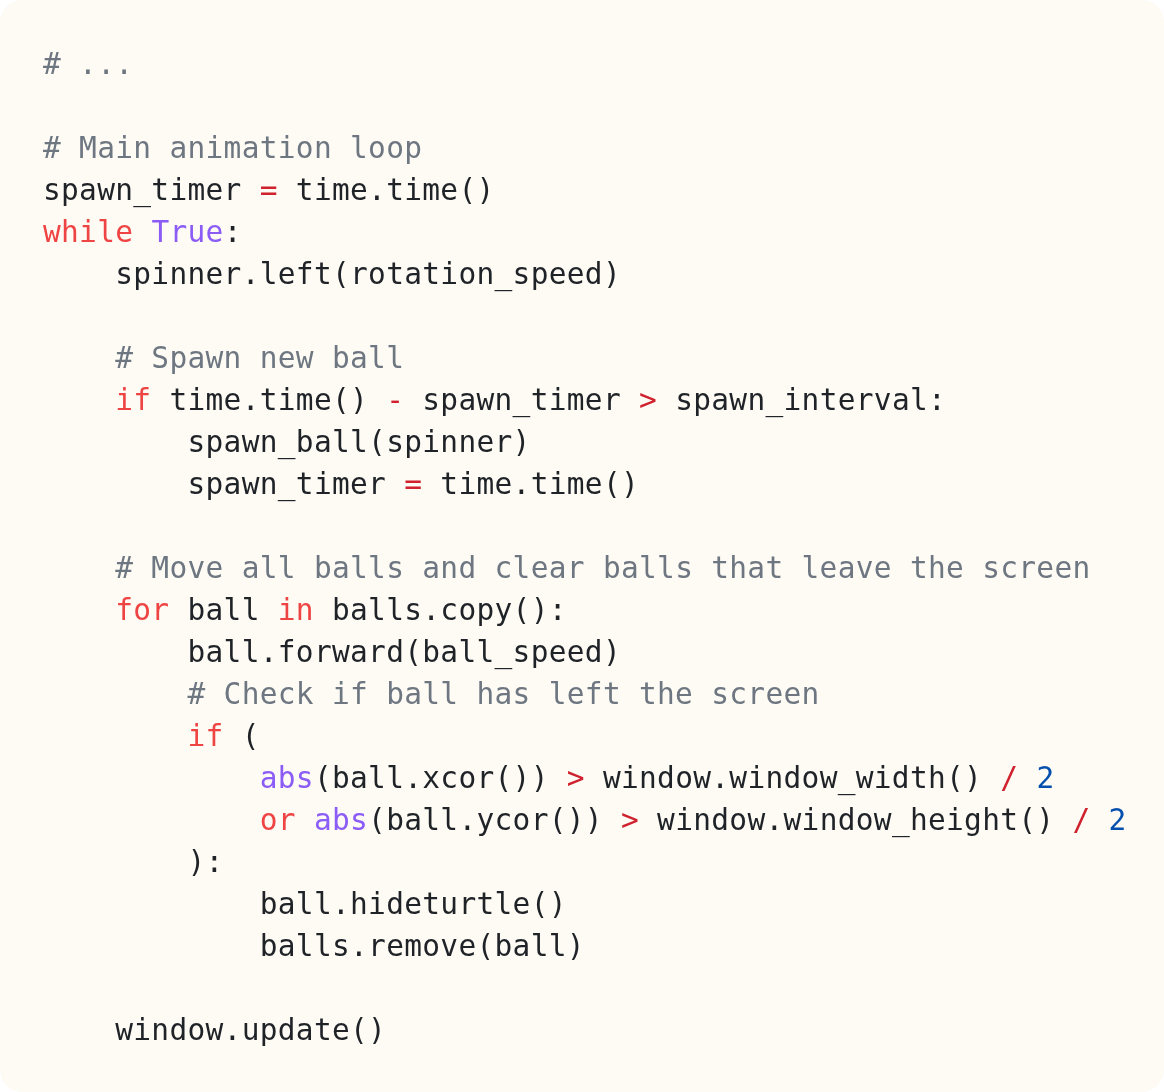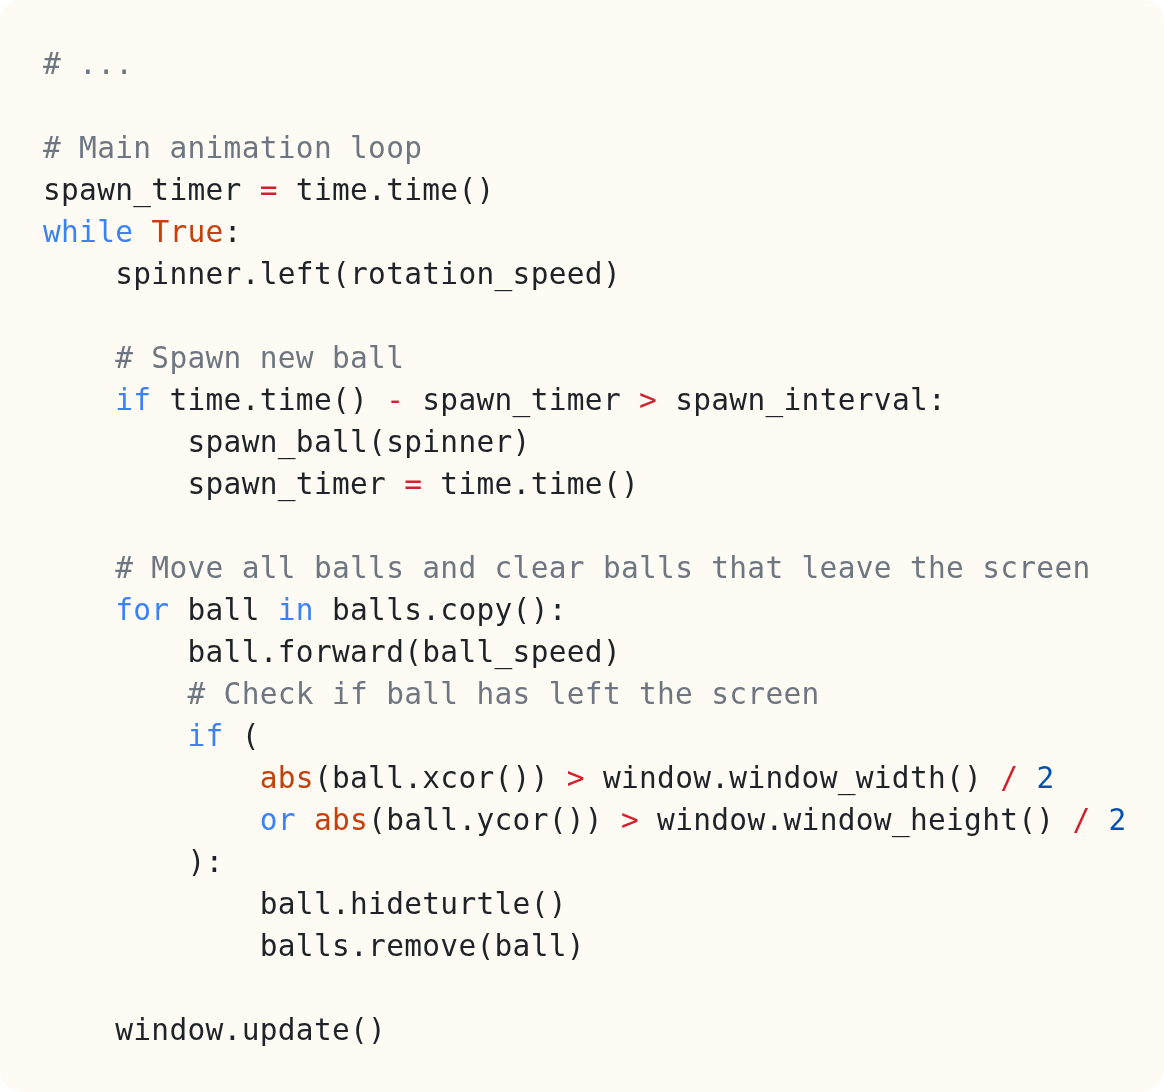--- a/index.html
+++ b/index.html
@@ -8,23 +8,23 @@
     background: #fdfbf4; border-radius: 22px;
     padding: 43px 0 0 43px; overflow: hidden;
   }
   .code {
     font-family: "DejaVu Sans Mono", "Liberation Mono", monospace;
     font-size: 29.5px; line-height: 42px; color: #1f2328;
     white-space: pre; margin: 0; letter-spacing: 0.3px;
   }
   .line { height: 42px; }
   .cm { color: #6e7781; }
-  .kw { color: #3b82f6; }
+  .kw { color: #ef4444; }
   .op { color: #cf222e; }
-  .bi { color: #c2410c; }
+  .bi { color: #8b5cf6; }
   .num { color: #0550ae; }
 </style>
 </head>
 <body>
 
 <div class="frame">
   <div class="code" id="code"><div class="line"><span class="cm"># ...</span></div><div class="line">&nbsp;</div><div class="line"><span class="cm"># Main animation loop</span></div><div class="line"><span>spawn_timer </span><span class="op">=</span><span> time.time()</span></div><div class="line"><span class="kw">while</span><span> </span><span class="bi">True</span><span>:</span></div><div class="line"><span>    spinner.left(rotation_speed)</span></div><div class="line">&nbsp;</div><div class="line"><span>    </span><span class="cm"># Spawn new ball</span></div><div class="line"><span>    </span><span class="kw">if</span><span> time.time() </span><span class="op">-</span><span> spawn_timer </span><span class="op">&gt;</span><span> spawn_interval:</span></div><div class="line"><span>        spawn_ball(spinner)</span></div><div class="line"><span>        spawn_timer </span><span class="op">=</span><span> time.time()</span></div><div class="line">&nbsp;</div><div class="line"><span>    </span><span class="cm"># Move all balls and clear balls that leave the screen</span></div><div class="line"><span>    </span><span class="kw">for</span><span> ball </span><span class="kw">in</span><span> balls.copy():</span></div><div class="line"><span>        ball.forward(ball_speed)</span></div><div class="line"><span>        </span><span class="cm"># Check if ball has left the screen</span></div><div class="line"><span>        </span><span class="kw">if</span><span> (</span></div><div class="line"><span>            </span><span class="bi">abs</span><span>(ball.xcor()) </span><span class="op">&gt;</span><span> window.window_width() </span><span class="op">/</span><span> </span><span class="num">2</span></div><div class="line"><span>            </span><span class="kw">or</span><span> </span><span class="bi">abs</span><span>(ball.ycor()) </span><span class="op">&gt;</span><span> window.window_height() </span><span class="op">/</span><span> </span><span class="num">2</span></div><div class="line"><span>        ):</span></div><div class="line"><span>            ball.hideturtle()</span></div><div class="line"><span>            balls.remove(ball)</span></div><div class="line">&nbsp;</div><div class="line"><span>    window.update()</span></div></div>
 </div>
 
 </body></html>

